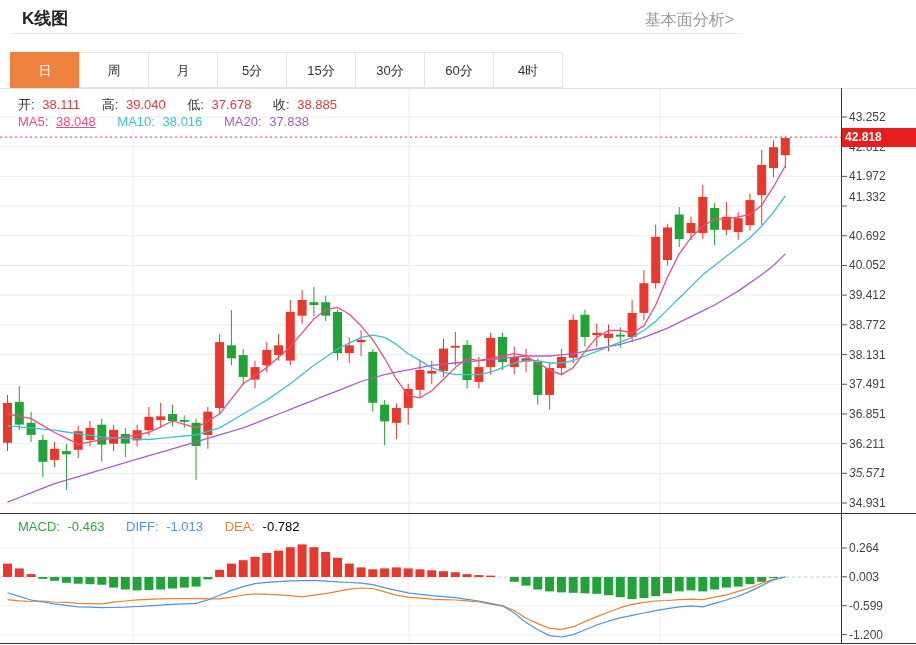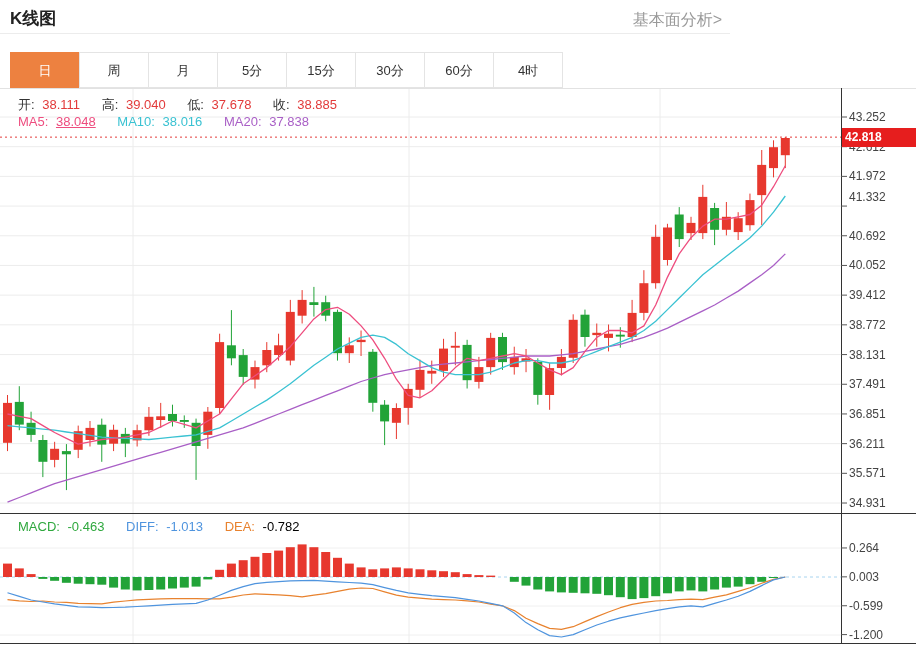--- a/index.html
+++ b/index.html
@@ -1,18 +1,18 @@
 <!DOCTYPE html>
 <html><head>
 <meta charset="utf-8">
 <style>
   html,body{margin:0;padding:0;background:#fff;width:916px;height:645px;overflow:hidden;
     font-family:"Liberation Sans","DejaVu Sans",sans-serif;}
   .app{position:relative;width:916px;height:645px;}
-  .header{position:absolute;left:0;top:0;width:730px;height:33px;border-bottom:1px solid #ececec;}
+  .header{position:absolute;left:12px;top:0;width:730px;height:33px;border-bottom:1px solid #ececec;}
   .title{position:absolute;left:10px;top:7px;font-size:17px;font-weight:bold;color:#222;}
   .link{position:absolute;right:8px;top:10px;font-size:16px;color:#999;text-decoration:none;cursor:pointer;}
   .tabs{position:absolute;left:10px;top:52px;display:flex;}
   .tab{width:70px;height:36px;line-height:36px;text-align:center;font-size:13px;color:#333;
     background:#fff;border:1px solid #e4e4e4;margin-left:-1px;cursor:pointer;box-sizing:border-box;}
   .tab:first-child{margin-left:0;}
   .tab.active{background:#ed8140;border-color:#ed8140;color:#fff;}
   svg#plot{position:absolute;left:0;top:0;}
   .inforow{position:absolute;left:18px;font-size:13px;white-space:nowrap;z-index:5;}
   .inforow span{margin-right:4px;}
@@ -332,21 +332,21 @@
       <div class="ylab" style="top: 169.38px;">41.972</div>
       <div class="ylab" style="top: 190px;">41.332</div>
       <div class="ylab" style="top: 228.76px;">40.692</div>
       <div class="ylab" style="top: 258.45px;">40.052</div>
       <div class="ylab" style="top: 288.14px;">39.412</div>
       <div class="ylab" style="top: 317.83px;">38.772</div>
       <div class="ylab" style="top: 347.566px;">38.131</div>
       <div class="ylab" style="top: 377.256px;">37.491</div>
       <div class="ylab" style="top: 406.946px;">36.851</div>
       <div class="ylab" style="top: 436.636px;">36.211</div>
-      <div class="ylab" style="top: 466.326px;">35.571</div>
+      <div class="ylab" style="top: 466.326px; font-style: italic;">35.571</div>
       <div class="ylab" style="top: 496.016px;">34.931</div>
       <div class="ylab" style="top: 540.956px;">0.264</div>
       <div class="ylab" style="top: 569.856px;">0.003</div>
       <div class="ylab" style="top: 598.756px;">-0.599</div>
       <div class="ylab" style="top: 627.608px;">-1.200</div>
     </div>
 
   <div class="price-tag" style="background: rgb(230, 30, 30);">42.818</div>
 </div>
 

